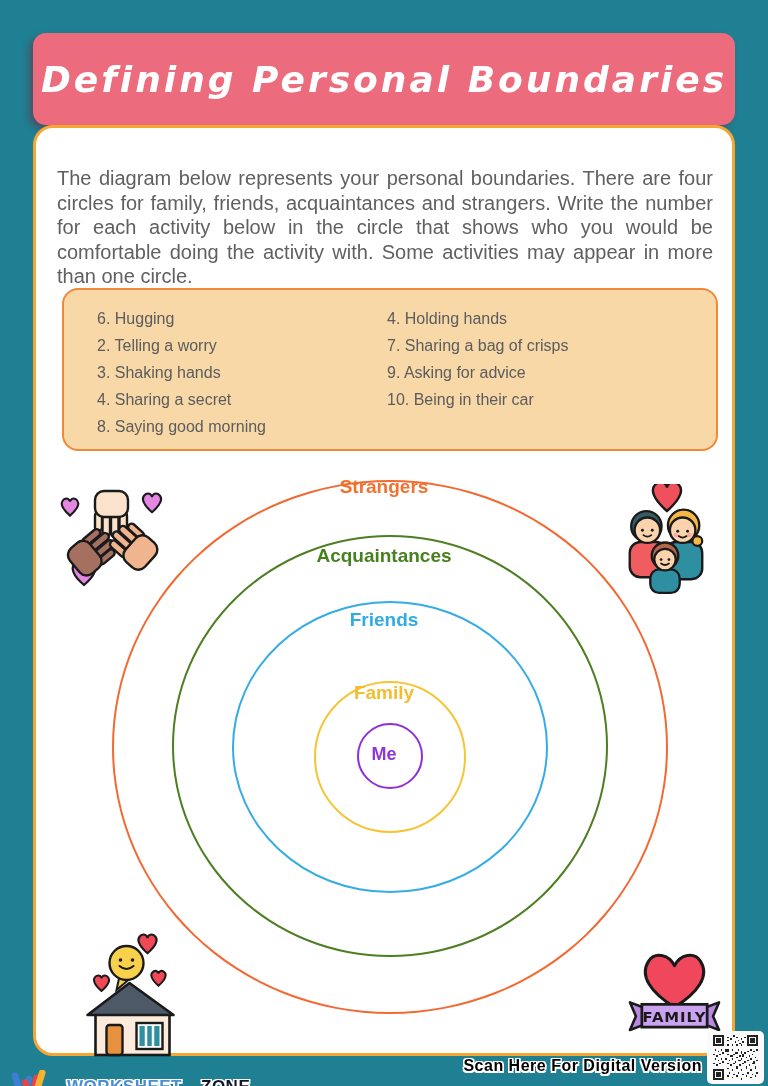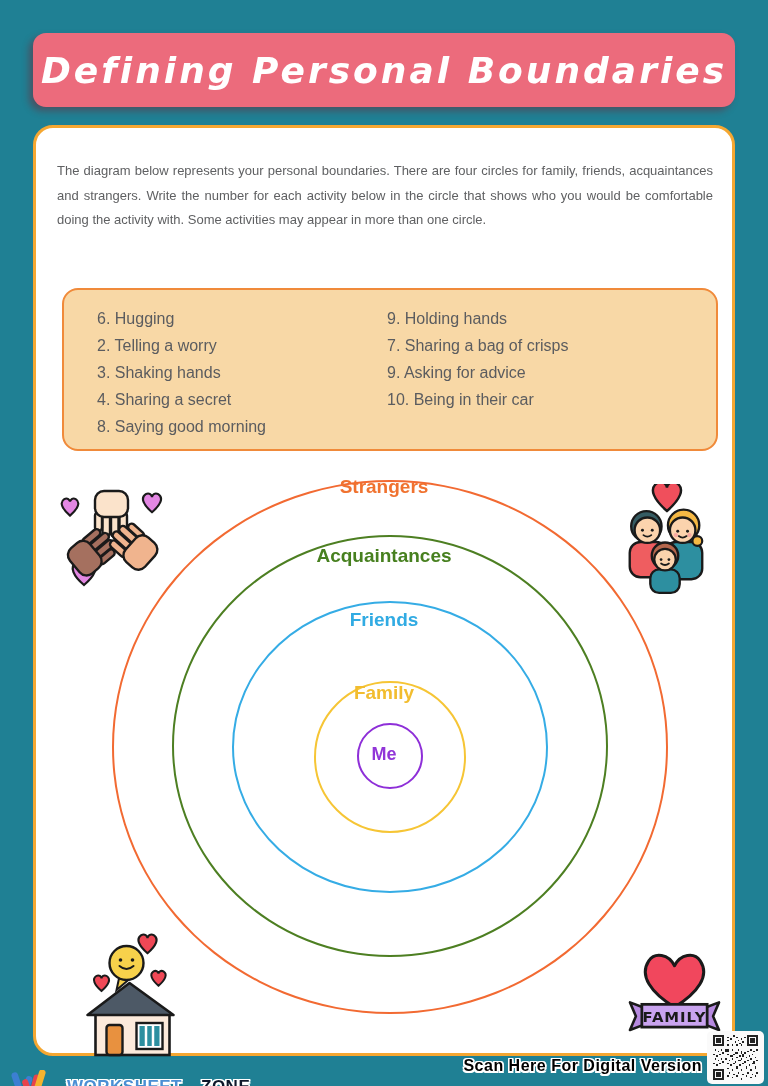--- a/index.html
+++ b/index.html
@@ -3,38 +3,38 @@
 <meta charset="utf-8">
 <style>
   html,body{margin:0;padding:0;}
   body{
     width:768px;height:1086px;position:relative;overflow:hidden;
     background:#1f8094;
     font-family:"Liberation Sans", sans-serif;
   }
   
   .banner{
-    position:absolute;left:33px;top:33px;width:702px;height:74px;
+    position:absolute;left:33px;top:33px;width:702px;height:92px;
     background:#ec6b7c;border-radius:13px;
     box-shadow:-4px 4px 7px rgba(120,30,45,.45);
     display:flex;align-items:center;justify-content:center;
   }
   .banner h1{
     margin:0;color:#ffffff;font-family:"DejaVu Sans", sans-serif;
     font-style:italic;font-weight:700;font-size:36px;letter-spacing:3px;
   }
   
   .card{
     position:absolute;left:33px;top:125px;width:702px;height:931px;
     background:#ffffff;border:3px solid #f5a731;border-radius:20px;
     box-sizing:border-box;
   }
   .instructions{
     position:absolute;left:57px;top:146px;width:656px;
-    font-size:13px;line-height:24.6px;color:#5f6062;
+    font-size:20px;line-height:24.6px;color:#5f6062;
     text-align:justify;text-align-last:left;
   }
   
   .activities{
     position:absolute;left:62px;top:288px;width:656px;height:163px;
     background:#f8d8a6;border:2px solid #f08a3a;border-radius:16px;
     box-sizing:border-box;
   }
   .activities ul{list-style:none;margin:0;padding:0;position:absolute;top:15px;}
   .activities ul.col-left{left:33px;}
@@ -95,21 +95,21 @@
 
 <div class="activities">
   <ul class="col-left">
     <li>6. Hugging</li>
     <li>2. Telling a worry</li>
     <li>3. Shaking hands</li>
     <li>4. Sharing a secret</li>
     <li>8. Saying good morning</li>
   </ul>
   <ul class="col-right">
-    <li>9. Holding hands</li>
+    <li>4. Holding hands</li>
     <li>7. Sharing a bag of crisps</li>
     <li>9. Asking for advice</li>
     <li>10. Being in their car</li>
   </ul>
 </div>
 
 <div class="diagram">
   <div class="ring ring-strangers"></div>
   <div class="ring ring-acquaintances"></div>
   <div class="ring ring-friends"></div>

